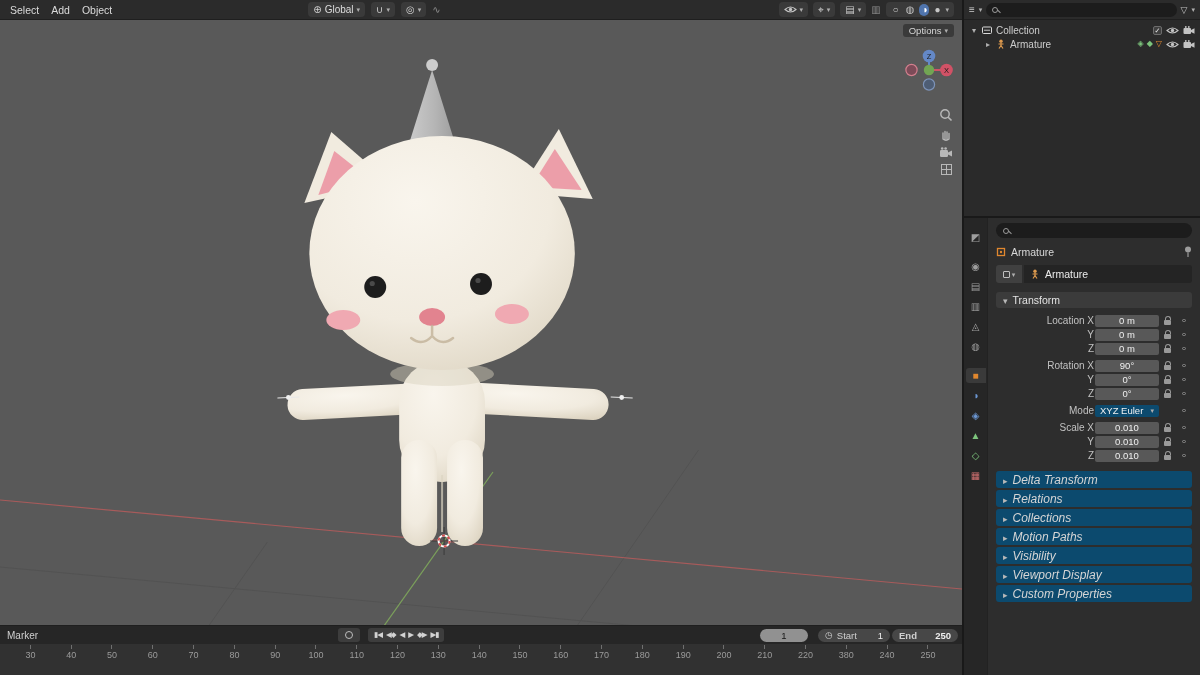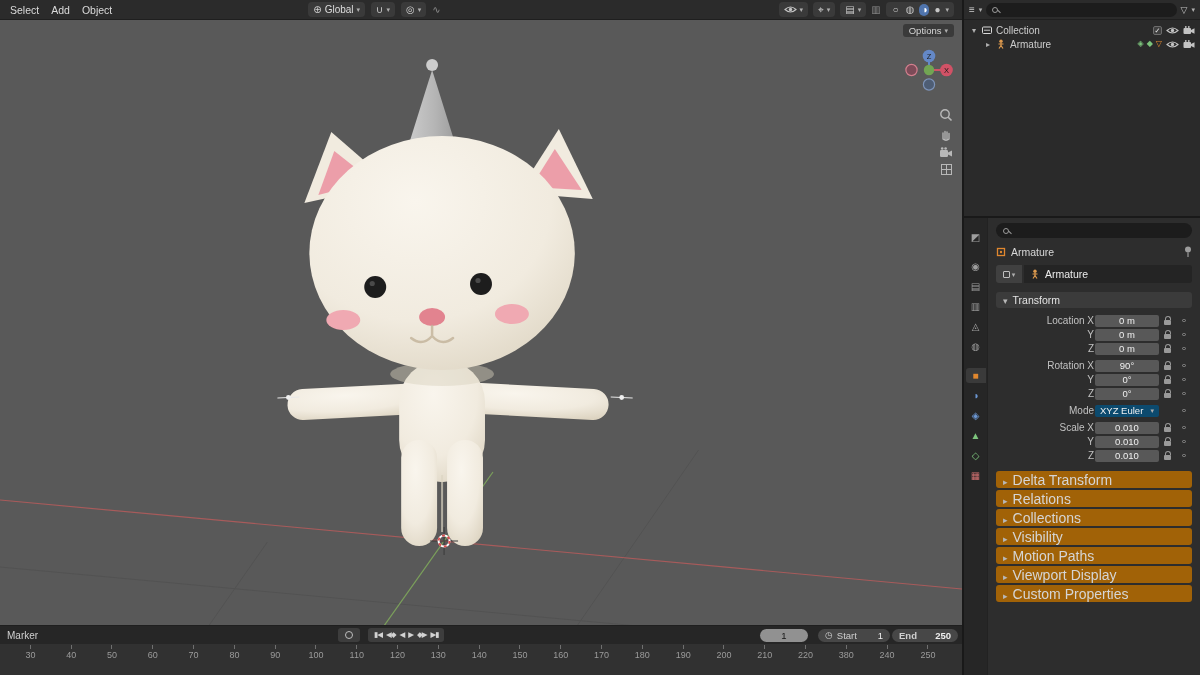--- a/index.html
+++ b/index.html
@@ -96,21 +96,21 @@
   .plabel{flex:1;text-align:right;padding-right:1px;font-size:10px;color:#c2c2c2;white-space:nowrap;}
   .pfield{width:64px;height:12px;background:#585858;border-radius:2px;display:flex;align-items:center;justify-content:center;font-size:9.5px;color:#f0f0f0;flex:0 0 auto;}
   .pfield.dropdown{justify-content:space-between;padding:0 5px;background:#0c4a6e;}
   .plock{width:17px;display:flex;justify-content:center;flex:0 0 auto;}
   .pdot{width:16px;display:flex;justify-content:center;flex:0 0 auto;}
   .lock{position:relative;width:7px;height:5.5px;background:#999;border-radius:1px;margin-top:4px;}
   .lock::before{content:"";position:absolute;top:-4px;left:1px;width:3.5px;height:3.5px;border:1.2px solid #999;border-bottom:none;border-radius:3px 3px 0 0;}
   .dot{width:3.5px;height:3.5px;border:1px solid #8a8a8a;border-radius:50%;}
   .group-gap{height:3px;}
   .scale-gap{height:8px;}
-  .csection{height:17px;background:#a16207;border-radius:3px;display:flex;align-items:center;gap:5px;padding:0 7px;margin-bottom:2px;font-size:14px;color:#d5d5d5;}
+  .csection{height:17px;background:#0c4a6e;border-radius:3px;display:flex;align-items:center;gap:5px;padding:0 7px;margin-bottom:2px;font-size:12px;color:#d5d5d5;font-style:italic;}
 </style>
 </head>
 <body>
 
 <div class="app">
 
   <div class="left-col">
 
     <div class="topbar">
       <div style="display:flex">
@@ -577,26 +577,26 @@
               <span>Relations</span>
             </div>
 
             <div class="csection">
               <span class="disc-closed"></span>
               <span>Collections</span>
             </div>
 
             <div class="csection">
               <span class="disc-closed"></span>
-              <span>Visibility</span>
+              <span>Motion Paths</span>
             </div>
 
             <div class="csection">
               <span class="disc-closed"></span>
-              <span>Motion Paths</span>
+              <span>Visibility</span>
             </div>
 
             <div class="csection">
               <span class="disc-closed"></span>
               <span>Viewport Display</span>
             </div>
 
             <div class="csection">
               <span class="disc-closed"></span>
               <span>Custom Properties</span>

